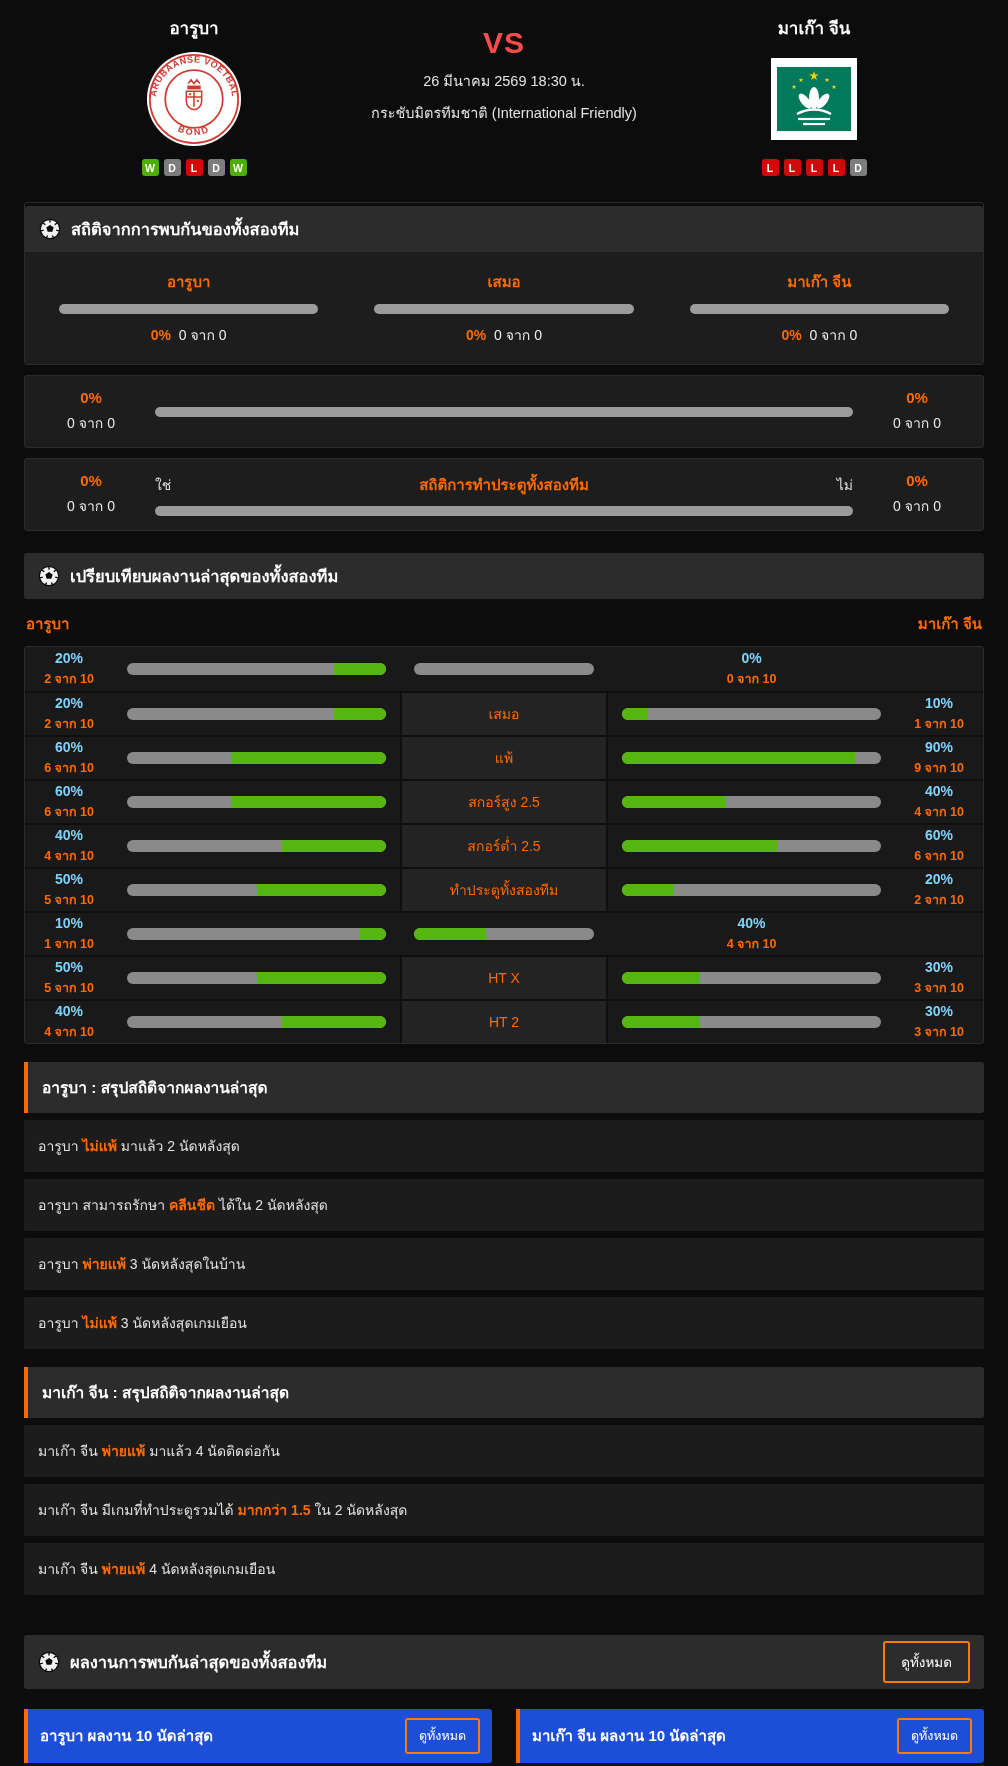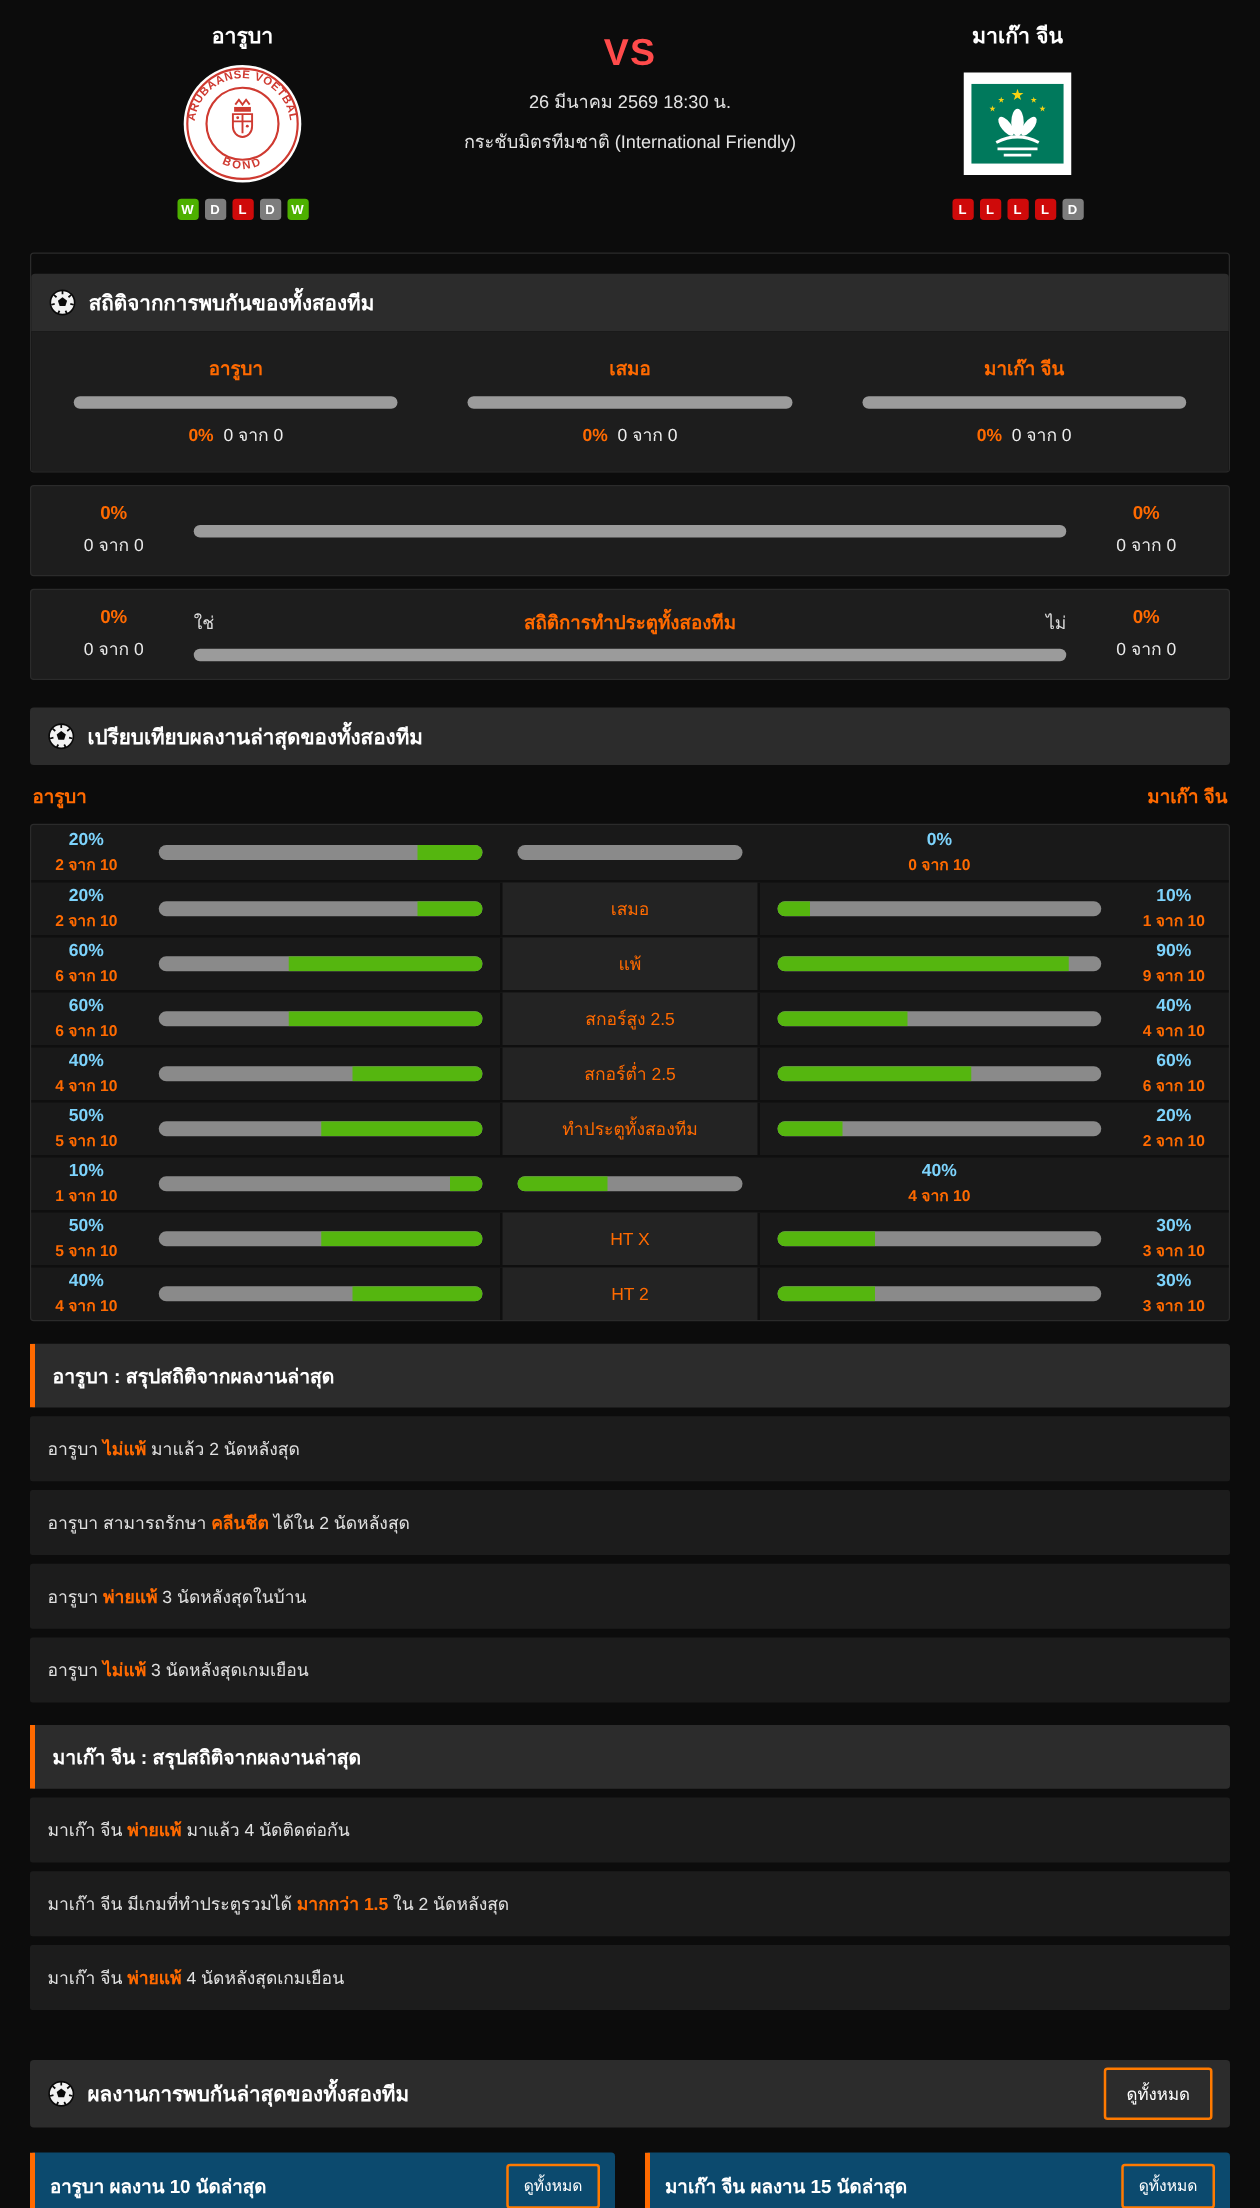--- a/index.html
+++ b/index.html
@@ -21,21 +21,21 @@
   .fb-W{background:#4db000;} .fb-D{background:#7d7d7d;} .fb-L{background:#cf0a0a;}
 
   
   .sec-header{background:#2c2c2c;border-radius:3px;min-height:46px;display:flex;align-items:center;gap:10px;padding:6px 14px;font-size:16.5px;font-weight:bold;color:#fff;margin-top:14px;}
   .panel{background:#1d1d1d;border:1px solid #2b2b2b;border-radius:3px;}
   .pct-orange{color:#ff6a00;font-weight:bold;}
   .p15{font-size:15px;}
 
   
   .h2h-wrap{border:1px solid #2b2b2b;border-radius:3px;margin-top:14px;}
-  .h2h-wrap .sec-header{margin-top:16px;border-radius:3px 3px 0 0;}
+  .h2h-wrap .sec-header{margin-top:3px;border-radius:3px 3px 0 0;}
   .h2h-cols{display:grid;grid-template-columns:1fr 1fr 1fr;gap:56px;padding:18px 34px 18px;background:#1d1d1d;}
   .h2h-col{display:flex;flex-direction:column;align-items:center;gap:10px;}
   .h2h-col .lbl{color:#ff6a00;font-weight:bold;font-size:15px;}
   .h2h-col .bar{width:100%;height:10px;border-radius:5px;background:#9b9b9b;}
   .h2h-col .nums{font-size:14px;color:#eee;}
 
   
   .duo-row{margin-top:10px;display:flex;align-items:center;padding:13px 18px;gap:16px;}
   .duo-side{width:96px;text-align:center;display:flex;flex-direction:column;gap:6px;font-size:14px;}
   .duo-mid{flex:1;display:flex;flex-direction:column;gap:9px;}
@@ -60,21 +60,21 @@
   .sum-header{background:#2c2c2c;border-left:4px solid #ff6a00;padding:13px 14px;font-weight:bold;font-size:15.5px;color:#fff;margin-top:18px;border-radius:0 3px 3px 0;}
   .sum-item{background:#1c1c1c;margin-top:7px;padding:15px 14px;font-size:14px;color:#e0e0e0;border-radius:2px;}
   .sum-item .hl{color:#ff6a00;font-weight:bold;}
 
   
   .btn-viewall{margin-left:auto;background:transparent;border:2px solid #ff7a00;color:#fff;font-size:13.5px;padding:8px 16px;border-radius:3px;cursor:pointer;font-family:inherit;}
 
   
   .tables{display:flex;gap:24px;margin-top:20px;}
   .mtable{flex:1;min-width:0;}
-  .mtable-header{background:#0c4a6e;border-left:4px solid #ff6a00;padding:9px 12px;display:flex;align-items:center;font-weight:bold;font-size:15px;color:#fff;border-radius:0 3px 3px 0;min-height:48px;}
+  .mtable-header{background:#1d4ed8;border-left:4px solid #ff6a00;padding:9px 12px;display:flex;align-items:center;font-weight:bold;font-size:15px;color:#fff;border-radius:0 3px 3px 0;min-height:48px;}
   .mtable-header .btn-viewall{padding:6px 12px;font-size:12.5px;}
   .tab-row{display:flex;align-items:center;gap:14px;padding:9px 4px;background:#141414;}
   .tab{font-size:11px;font-weight:bold;color:#fff;cursor:pointer;}
   .tab.active{background:#ff6a00;padding:4px 9px;border-radius:2px;}
 </style>
 </head>
 <body>
 
 <div class="page">
 
@@ -417,21 +417,21 @@
       </div>
       <div class="tab-row">
           <span class="tab active">ALL</span>
           <span class="tab">HOME</span>
           <span class="tab">AWAY</span>
         </div>
 
     </div>
     <div class="mtable">
       <div class="mtable-header">
-        <span>มาเก๊า จีน ผลงาน 15 นัดล่าสุด</span>
+        <span>มาเก๊า จีน ผลงาน 10 นัดล่าสุด</span>
         <button class="btn-viewall">ดูทั้งหมด</button>
       </div>
       <div class="tab-row">
           <span class="tab active">ALL</span>
           <span class="tab">HOME</span>
           <span class="tab">AWAY</span>
         </div>
 
     </div>
   </div>

